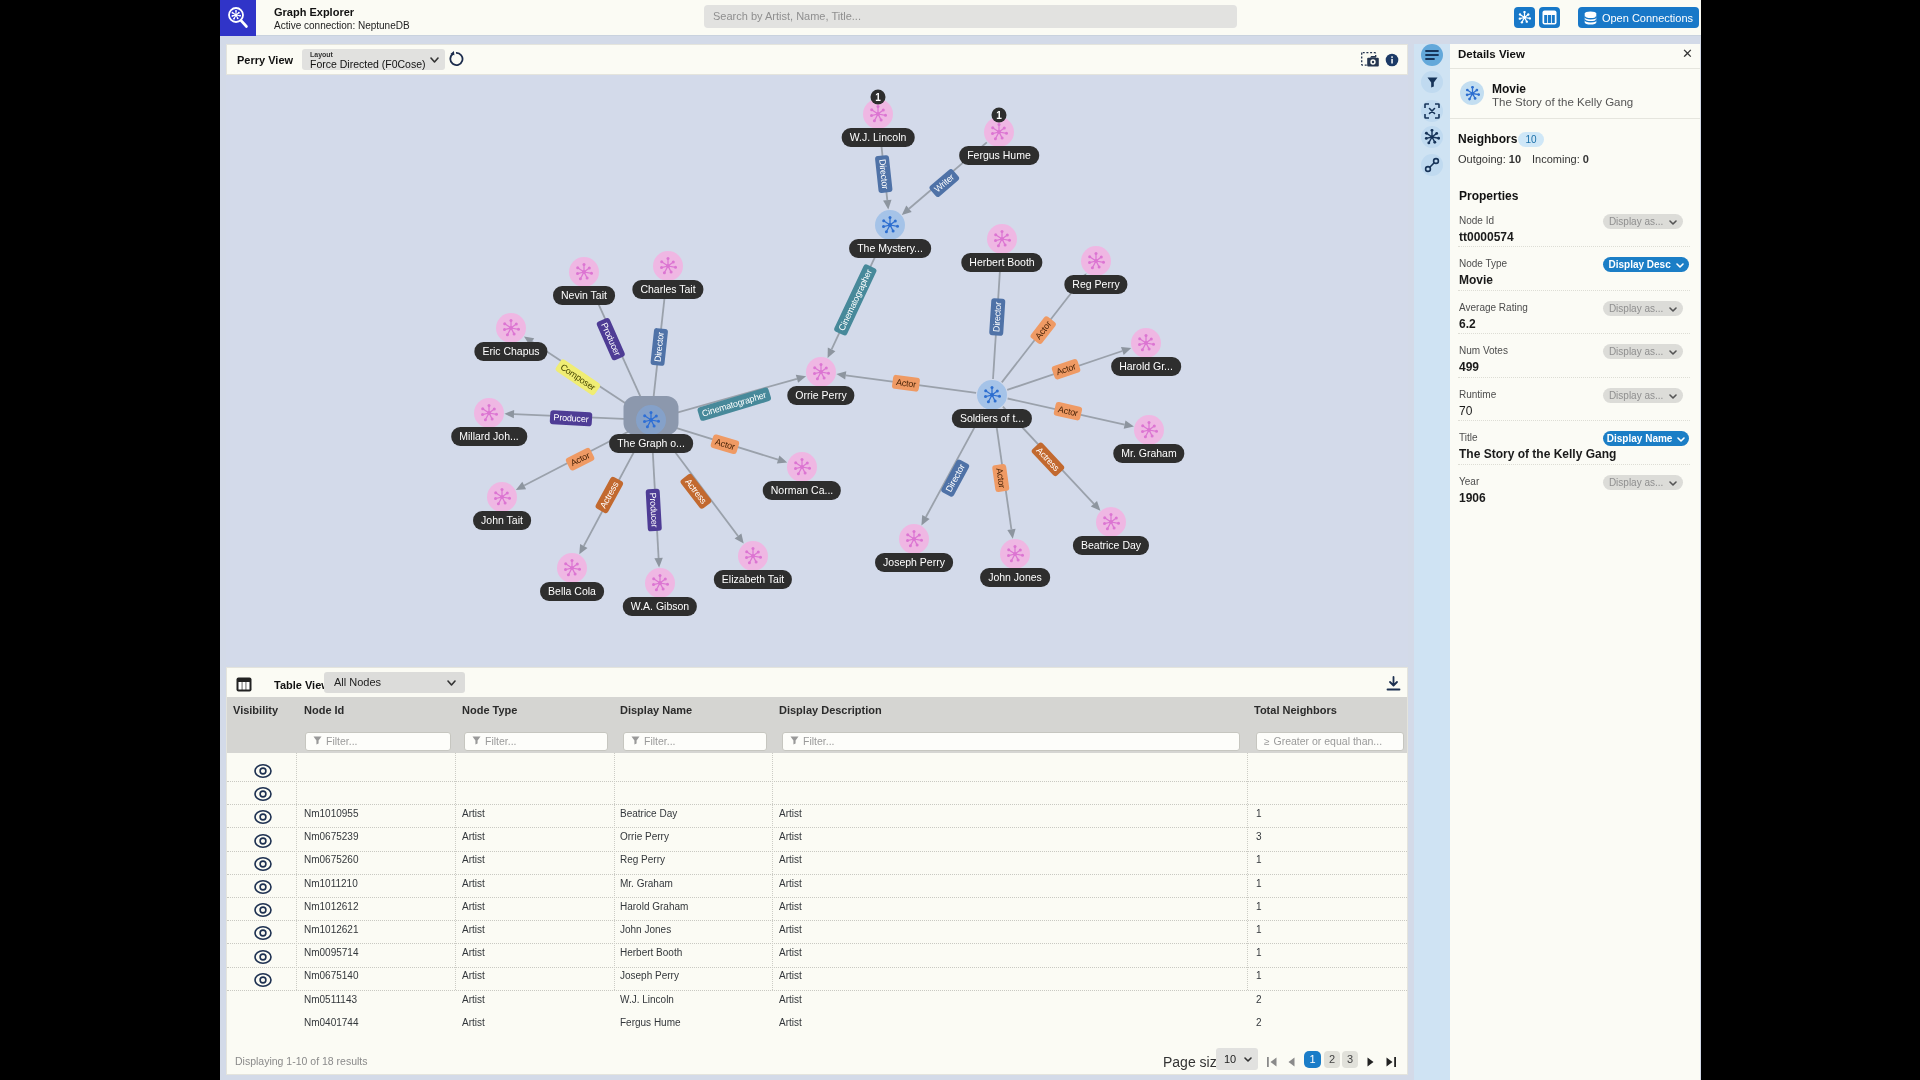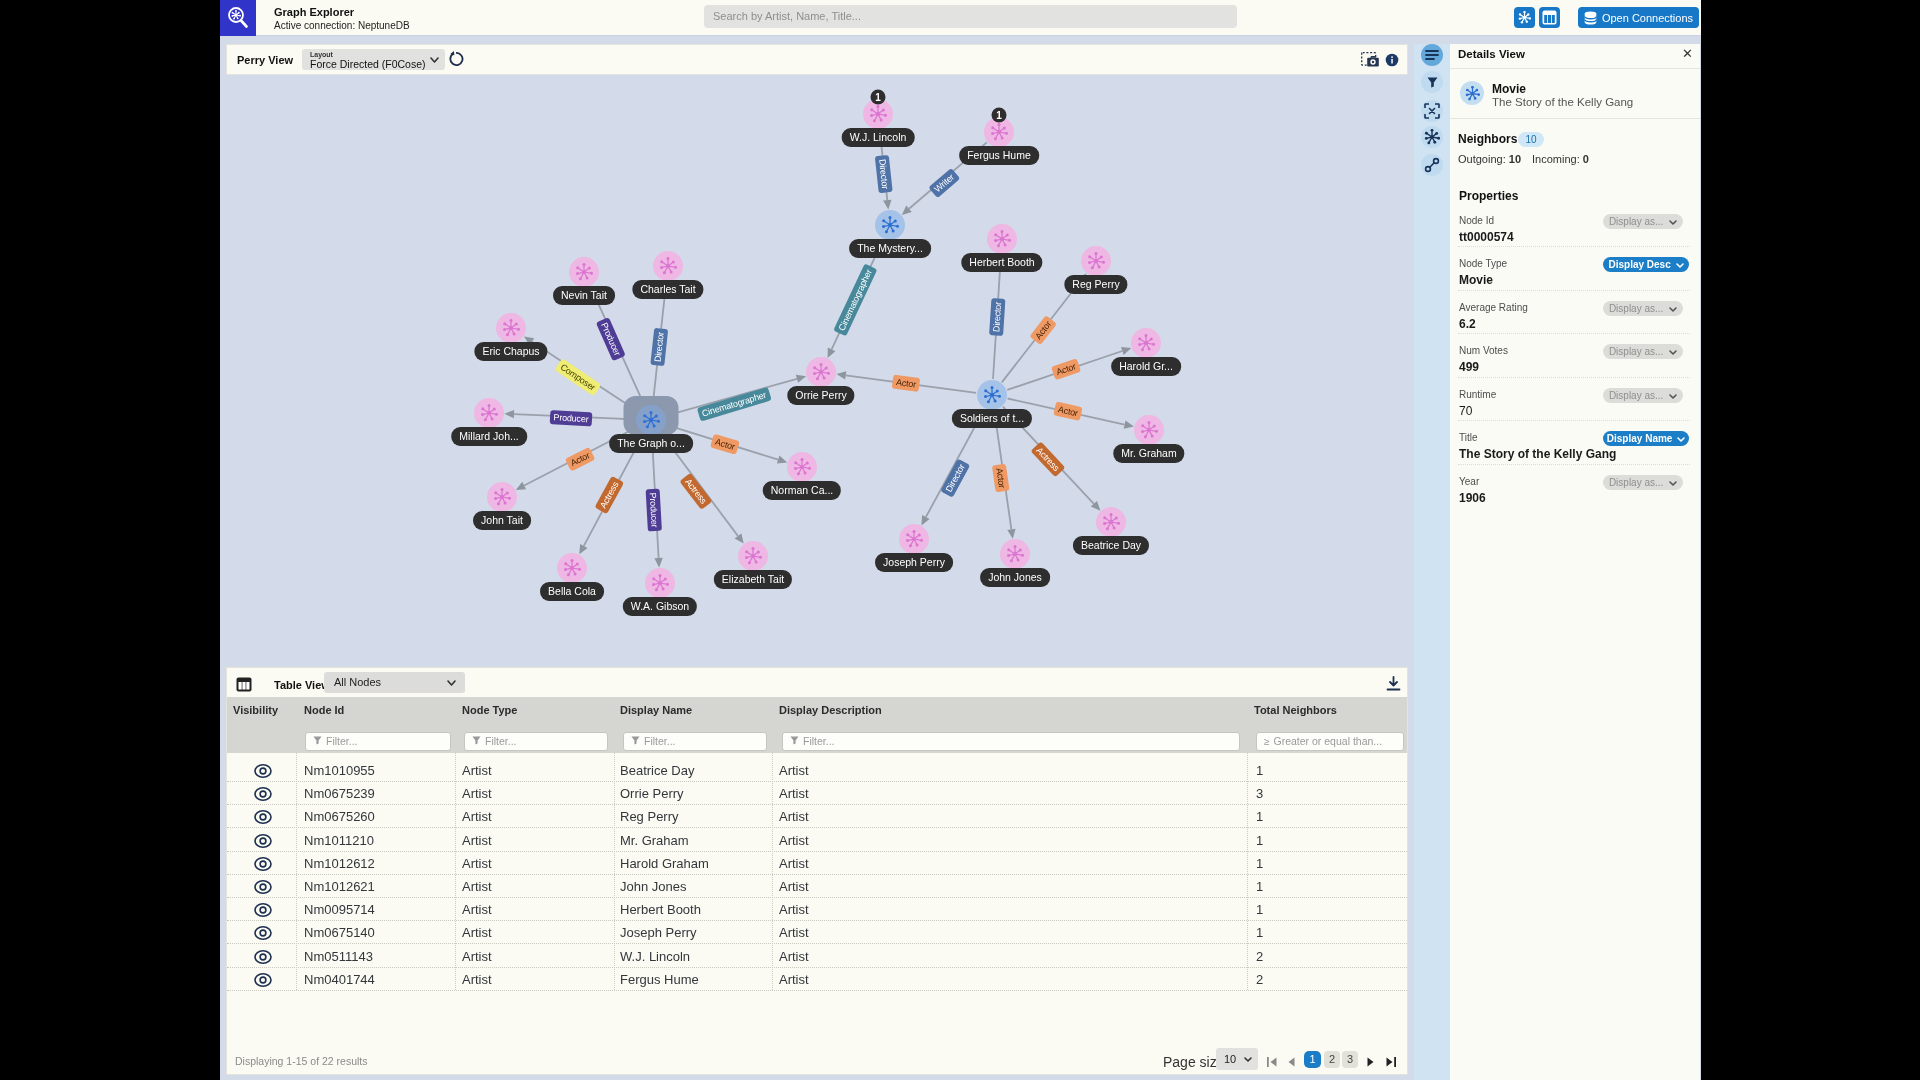--- a/index.html
+++ b/index.html
@@ -4,21 +4,21 @@
 body { width:1920px; height:1080px; background:#000; position:relative; overflow:hidden;
        font-family:"Liberation Sans", sans-serif; }
 #app { position:absolute; left:220px; top:0; width:1481px; height:1080px; background:#d3dae8; }
 .abs { position:absolute; }
 .nl { position:absolute; transform:translateX(-50%); background:#2e2e2e; color:#fff;
       font-size:10.5px; padding:3px 8px 4px; border-radius:9px; white-space:nowrap; z-index:5; }
 .el { position:absolute; font-size:9px; letter-spacing:-0.2px; padding:1.5px 3.5px 2px; border-radius:3px;
       white-space:nowrap; z-index:4; }
 .row { position:absolute; left:227px; width:1180px; height:23px; border-bottom:1px dotted #c9c9c2; }
 .cell { position:absolute; top:0; }
-.txt { font-size:13px; color:#33373b; line-height:23px; }
+.txt { font-size:10px; color:#33373b; line-height:23px;margin-top:43px; }
 .hcell { position:absolute; top:704px; font-size:11px; font-weight:bold; color:#2b2b2b; }
 .fbox { position:absolute; top:732px; height:19px; background:#fdfdfa; border:1px solid #c6c6c0;
         border-radius:3px; font-size:10.5px; color:#9a9a9a; line-height:17px; padding-left:7px; }
 .gpill { position:absolute; left:1603px; width:80px; height:15px; background:#dcdcd8; border-radius:8px;
          font-size:10px; color:#8f8f8f; text-align:center; line-height:15px; }
 .bpill { position:absolute; left:1603px; width:86px; height:15px; background:#1b7ec6; border-radius:8px;
          font-size:10px; color:#fff; text-align:center; line-height:15px; font-weight:bold; }
 </style></head><body>
 <div id="app"></div>
 
@@ -702,21 +702,21 @@
     <div class="cell txt" style="left:552px">Artist</div>
     <div class="cell txt" style="left:1029px">2</div>
   </div>
 
 <div class="abs" style="left:296px;top:753px;height:237px;border-left:1px dotted #ccccc5"></div>
 <div class="abs" style="left:455px;top:753px;height:237px;border-left:1px dotted #ccccc5"></div>
 <div class="abs" style="left:614px;top:753px;height:237px;border-left:1px dotted #ccccc5"></div>
 <div class="abs" style="left:772px;top:753px;height:237px;border-left:1px dotted #ccccc5"></div>
 <div class="abs" style="left:1247px;top:753px;height:237px;border-left:1px dotted #ccccc5"></div>
 
-<div class="abs" style="left:235px;top:1055px;font-size:10.5px;color:#8a8a8a">Displaying 1-15 of 22 results</div>
+<div class="abs" style="left:235px;top:1055px;font-size:10.5px;color:#8a8a8a">Displaying 1-10 of 18 results</div>
 <div class="abs" style="left:1163px;top:1054px;font-size:14px;color:#333">Page size:</div>
 <div class="abs" style="left:1216px;top:1048px;width:42px;height:22px;background:#e1e1df;border-radius:3px;font-size:11px;color:#222;line-height:22px;padding-left:8px">10<span style="position:absolute;right:6px;top:9px;line-height:0"><svg width="8" height="5" viewBox="0 0 8 5" style="">
         <path d="M1 1 L4.0 4 L7 1" fill="none" stroke="#333" stroke-width="1.6" stroke-linecap="round" stroke-linejoin="round"></path>
       </svg></span></div>
 <div class="abs" style="left:1266px;top:1054px"><svg width="12" height="12" viewBox="0 0 12 12" style="">
       <rect x="1" y="1" width="1.8" height="10" fill="#8a8a8a"></rect>
       <path d="M10.5 1.5 L4.5 6 L10.5 10.5 Z" fill="#8a8a8a"></path>
     </svg></div>
 <div class="abs" style="left:1285px;top:1054px"><svg width="12" height="12" viewBox="0 0 12 12" style="">
       <path d="M9.5 1.5 L3.5 6 L9.5 10.5 Z" fill="#8a8a8a"></path>

